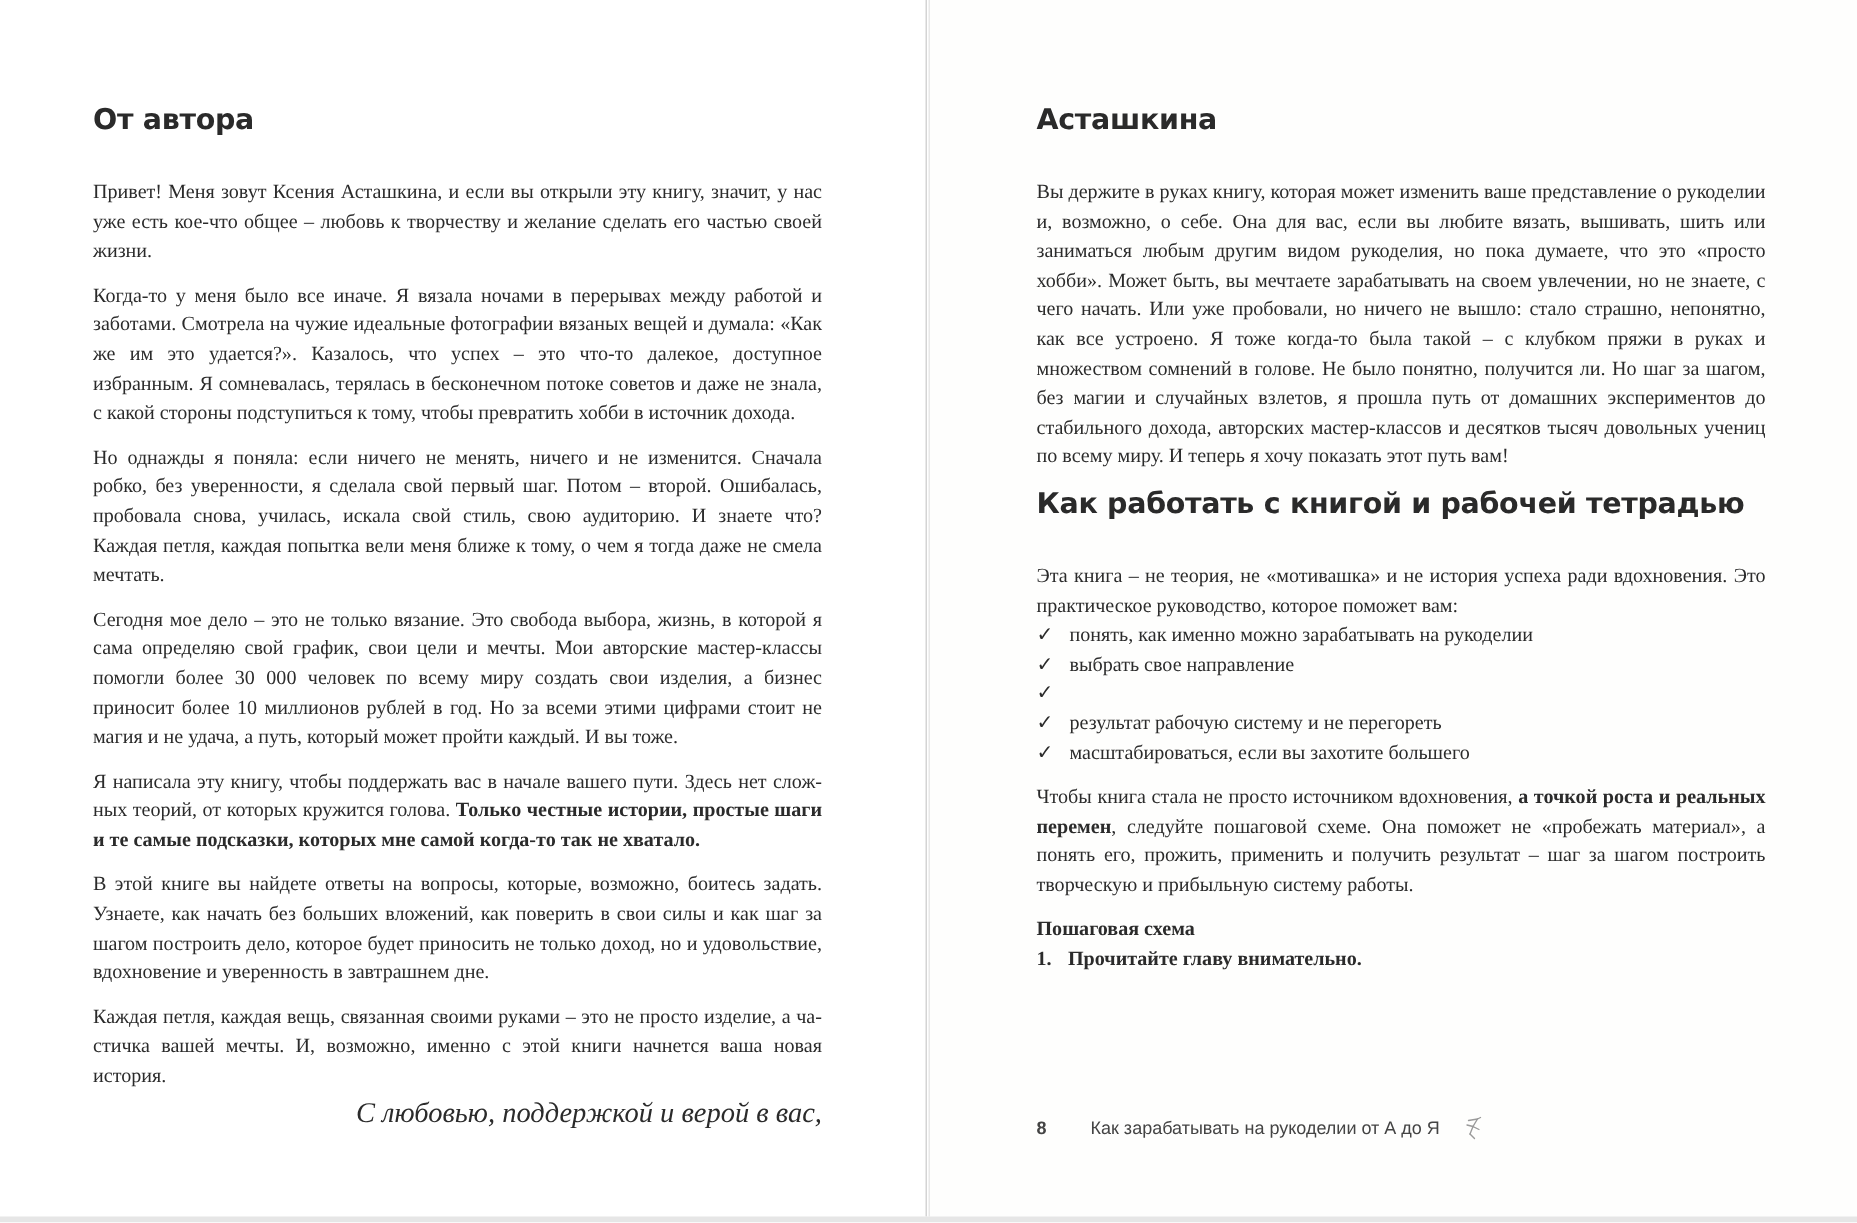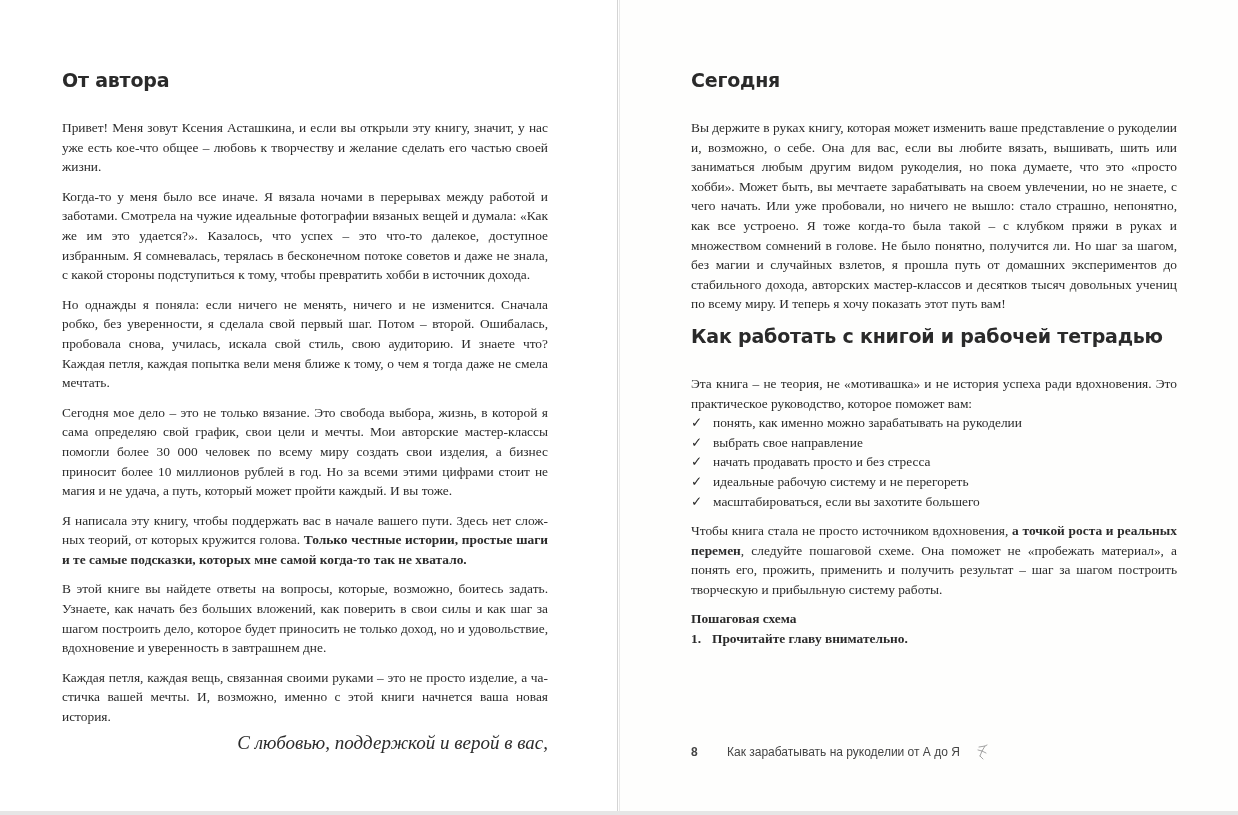--- a/index.html
+++ b/index.html
@@ -85,44 +85,43 @@
       <p>В этой книге вы найдете ответы на вопросы, которые, возможно, боитесь задать. Узнаете, как начать без больших вложений, как поверить в свои силы и как шаг за шагом построить дело, которое будет приносить не только доход, но и удо­вольствие, вдохновение и уверенность в завтрашнем дне.</p>
       <p style="margin-bottom:6px;">Каждая петля, каждая вещь, связанная своими руками – это не просто изделие, а ча­стичка вашей мечты. И, возможно, именно с этой книги начнется ваша новая история.</p>
       <div class="signature">
         <div>С любовью, поддержкой и верой в вас,</div>
       </div>
     </div>
   </div>
 
   <div class="page page-right">
     <div class="content">
-      <h2>Сегодня</h2>
+      <h2>Асташкина</h2>
       <div class="h-gap"></div>
       <p>Вы держите в руках книгу, которая может изменить ваше представление о рукоделии и, возможно, о себе. Она для вас, если вы любите вязать, выши­вать, шить или заниматься любым другим видом рукоделия, но пока думае­те, что это «просто хобби». Может быть, вы мечтаете зарабатывать на своем увлечении, но не знаете, с чего начать. Или уже пробовали, но ничего не вы­шло: стало страшно, непонятно, как все устроено. Я тоже когда-то была та­кой – с клубком пряжи в руках и множеством сомнений в голове. Не было понятно, получится ли. Но шаг за шагом, без магии и случайных взлетов, я прошла путь от домашних экспериментов до стабильного дохода, автор­ских мастер-классов и десятков тысяч довольных учениц по всему миру. И теперь я хочу показать этот путь вам!</p>
 
       <div class="section2">
         <h2>Как работать с книгой и рабочей тетрадью</h2>
         <div class="h-gap"></div>
         <p style="margin-bottom:0;">Эта книга – не теория, не «мотивашка» и не история успеха ради вдохновения. Это практическое руководство, которое поможет вам:</p>
         <ul class="checklist">
           <li>
               <span class="check-mark">✓</span>
               <span>понять, как именно можно зарабатывать на рукоделии</span>
             </li>
           <li>
               <span class="check-mark">✓</span>
               <span>выбрать свое направление</span>
             </li>
           <li>
               <span class="check-mark">✓</span>
-              <span>начать продавать просто и без стресса</span>
             </li>
           <li>
               <span class="check-mark">✓</span>
-              <span>идеальные рабочую систему и не перегореть</span>
+              <span>результат рабочую систему и не перегореть</span>
             </li>
           <li>
               <span class="check-mark">✓</span>
               <span>масштабироваться, если вы захотите большего</span>
             </li>
         </ul>
         <p><span>Чтобы книга стала не просто источником вдохновения, </span><b>а точкой роста и реаль­ных перемен</b><span>, следуйте пошаговой схеме. Она поможет не «пробежать материал», а понять его, прожить, применить и получить результат – шаг за шагом построить творческую и прибыльную систему работы.</span></p>
 
         <div class="steps-title">Пошаговая схема</div>
         <div class="step">

